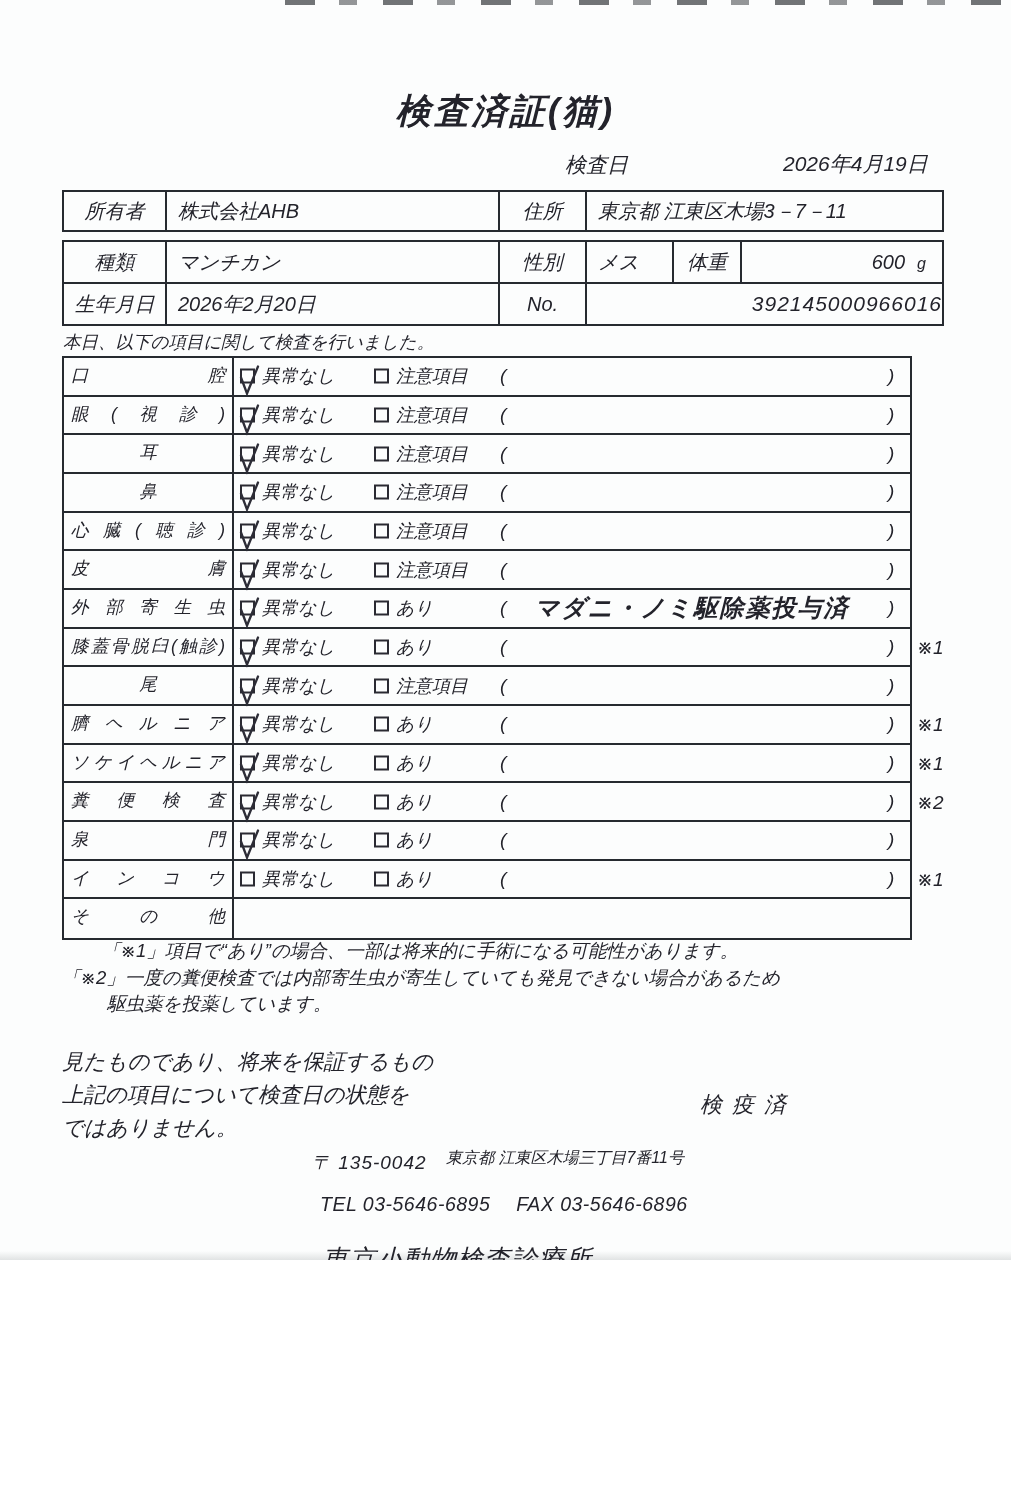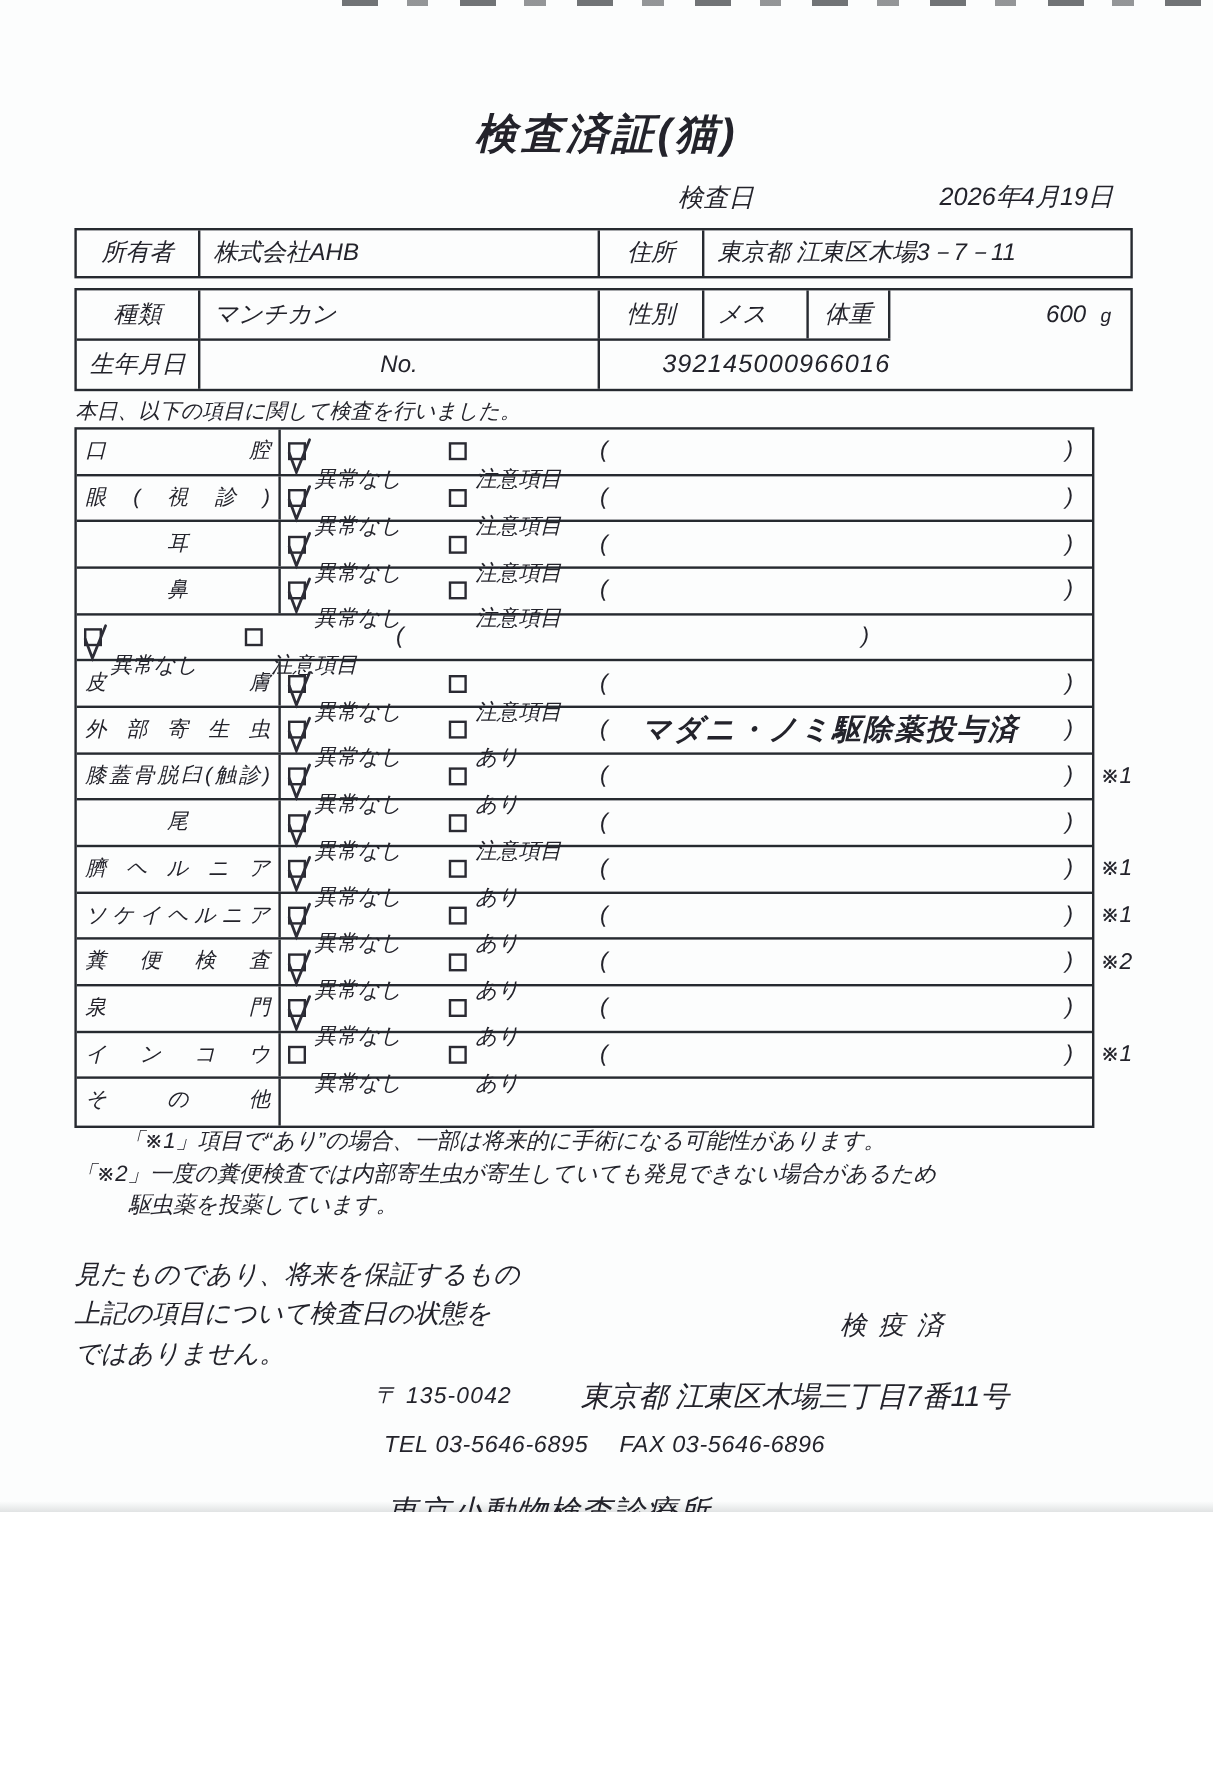--- a/index.html
+++ b/index.html
@@ -57,42 +57,42 @@
   .exam-row{position:relative;display:grid;grid-template-columns:170px 1fr;
     border-bottom:2px solid var(--line);overflow:visible;}
   .exam-row:last-child{border-bottom:none;}
   .exam-label{border-right:2px solid var(--line);
     padding:0 7px;font-size:17.5px;line-height:35px;font-weight:500;
     white-space:nowrap;overflow:hidden;}
   .exam-label.justify{text-align:justify;text-align-last:justify;}
   .exam-label.center{text-align:center;text-align-last:center;}
   .exam-content{position:relative;}
   .exam-content .opt{position:absolute;top:50%;transform:translateY(-50%);
-    font-size:18px;font-weight:500;white-space:nowrap;margin-top:23px;}
+    font-size:18px;font-weight:500;white-space:nowrap;}
   .checkbox{position:absolute;top:50%;transform:translateY(-50%);
     width:15px;height:15px;border:2px solid #2a2a32;box-sizing:border-box;}
   .checkbox svg{position:absolute;left:-5px;top:-7px;overflow:visible;}
   .paren{position:absolute;top:50%;transform:translateY(-50%);
     font-size:19px;font-weight:500;}
   .remark{position:absolute;top:50%;transform:translateY(-50%);
     left:272px;width:372px;text-align:center;
     font-size:24px;font-weight:600;letter-spacing:2px;white-space:nowrap;}
   .footnote-mark{position:absolute;top:50%;transform:translateY(-50%);
     left:853px;font-size:19px;font-weight:500;white-space:nowrap;}
 
   .note{left:62px;font-size:18.5px;font-weight:500;white-space:nowrap;}
   .note.n1{top:938px;margin-left:40px;}
   .note.n2{top:965px;}
   .note.n3{top:991px;left:107px;}
 
   .disclaimer{top:1046px;left:62px;font-size:21.5px;font-weight:500;line-height:33px;}
   .stamp{top:1090px;left:700px;font-size:22px;font-weight:500;letter-spacing:10px;}
 
   .postal{top:1150px;left:312px;font-size:19px;font-weight:500;letter-spacing:1px;}
-  .addr2{top:1148px;left:484px;font-size:24px;font-weight:500;}
+  .addr2{top:1148px;left:446px;font-size:16px;font-weight:500;}
   .telfax{top:1193px;left:320px;font-size:19.5px;font-weight:500;letter-spacing:.5px;}
   .telfax .fax{margin-left:26px;}
   .clinic{top:1242px;left:322px;font-size:26px;font-weight:500;letter-spacing:1px;}
   .examiner{top:1280px;left:453px;font-size:21px;font-weight:500;letter-spacing:2px;}
   .serial{top:1311px;left:757px;font-size:18.5px;font-weight:500;letter-spacing:1.5px;}
 </style>
 </head>
 <body>
 
 <div class="page">
@@ -114,20 +114,21 @@
 
   <div class="abs t2">
     <div class="cell lab br">種類</div>
     <div class="cell val br">マンチカン</div>
     <div class="cell lab br">性別</div>
     <div class="cell val br">メス</div>
     <div class="cell lab br">体重</div>
     <div class="cell weight-cell"><span>600</span><span class="weight-unit">g</span></div>
 
     <div class="cell lab br bt">生年月日</div>
+    <div class="cell val br bt">2026年2月20日</div>
     <div class="cell lab br bt">No.</div>
     <div class="cell val bt span3 no-val">392145000966016</div>
   </div>
 
   <div class="abs intro">本日、以下の項目に関して検査を行いました。</div>
 
   <div class="abs exam-table">
       <div class="exam-row">
         <div class="exam-label justify">口腔</div>
         <div class="exam-content">
@@ -186,20 +187,21 @@
           </span>
           <span class="opt" style="left: 28px;">異常なし</span>
           <span class="checkbox" style="left: 140px;"></span>
           <span class="opt" style="left: 162px;">注意項目</span>
           <span class="paren" style="left: 266px;">(</span>
           <span class="remark"></span>
           <span class="paren" style="left: 654px;">)</span>
         </div>
       </div>
       <div class="exam-row">
+        <div class="exam-label justify">心臓(聴診)</div>
         <div class="exam-content">
           <span class="checkbox" style="left: 6px;">
             <svg width="26" height="34" viewBox="0 0 26 34">
               <polyline points="4,14 10,30 21,3" fill="none" stroke="#2d2d37" stroke-width="2.3" stroke-linecap="round"></polyline>
             </svg>
           </span>
           <span class="opt" style="left: 28px;">異常なし</span>
           <span class="checkbox" style="left: 140px;"></span>
           <span class="opt" style="left: 162px;">注意項目</span>
           <span class="paren" style="left: 266px;">(</span>

